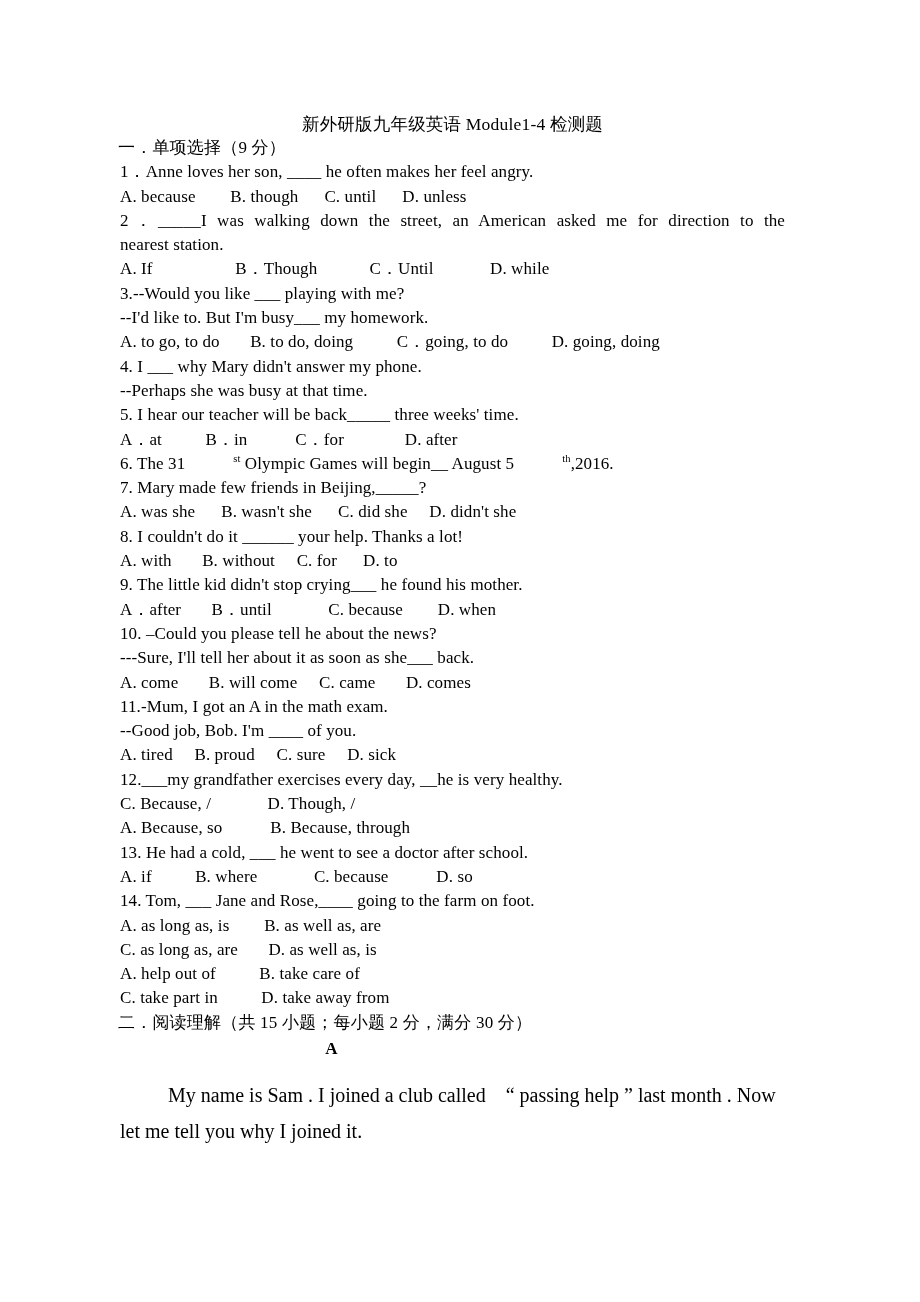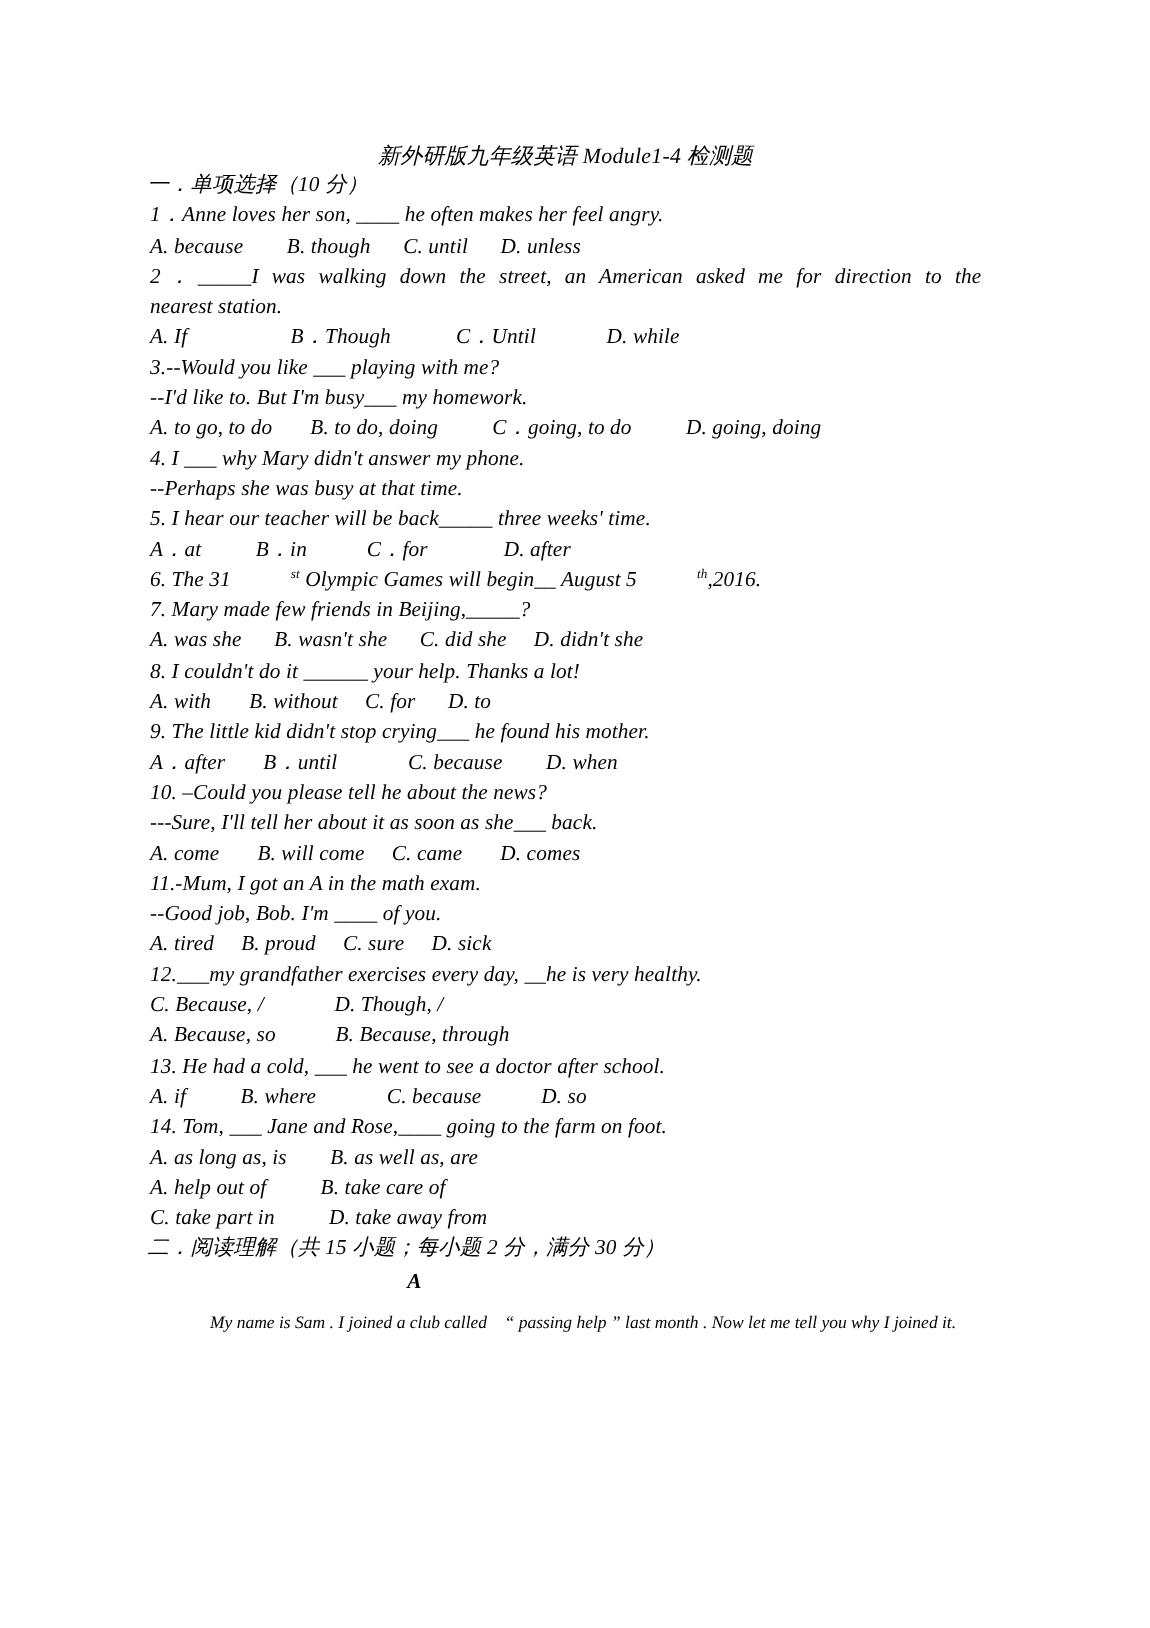--- a/index.html
+++ b/index.html
@@ -13,21 +13,20 @@
     font-family: "Liberation Serif", "DejaVu Serif", serif;
     color: #000000;
     -webkit-font-smoothing: antialiased;
   }
   .page {
     position: relative;
     width: 920px;
     height: 1302px;
     background: #ffffff;
     box-sizing: border-box;
-    font-style: italic;
   }
   .content {
     position: absolute;
     left: 120px;
     top: 0;
     width: 665px;
   }
   .doc-title {
     text-align: center;
     font-size: 17.5px;
@@ -60,39 +59,39 @@
   }
   .passage-label {
     text-align: center;
     font-weight: bold;
     font-size: 17px;
     line-height: 24.3px;
     margin-top: 2px;
     padding-right: 242px;
   }
   .passage {
-    font-size: 14px;
+    font-size: 20px;
     line-height: 36px;
-    margin-top: 4px;
+    margin-top: 16px;
     white-space: pre-wrap;
   }
   .passage .p-first {
     display: block;
     text-indent: 48px;
   }
 </style>
 </head>
 <body>
 
 <div class="page">
   <div class="content">
 
     <div class="doc-title">新外研版九年级英语 Module1-4 检测题</div>
 
-    <div class="section-heading">一．单项选择（10 分）</div>
+    <div class="section-heading">一．单项选择（9 分）</div>
 
     <div class="line">1．Anne loves her son, ____ he often makes her feel angry.</div>
     <div class="line">A. because        B. though      C. until      D. unless</div>
 
     <div class="line justify">2．_____I was walking down the street, an American asked me for direction to the</div>
     <div class="line">nearest station.</div>
     <div class="line">A. If                   B．Though            C．Until             D. while</div>
 
     <div class="line">3.--Would you like ___ playing with me?</div>
     <div class="line">--I'd like to. But I'm busy___ my homework.</div>
@@ -125,20 +124,21 @@
 
     <div class="line">12.___my grandfather exercises every day, __he is very healthy.</div>
     <div class="line">C. Because, /             D. Though, /</div>
     <div class="line">A. Because, so           B. Because, through</div>
 
     <div class="line">13. He had a cold, ___ he went to see a doctor after school.</div>
     <div class="line">A. if          B. where             C. because           D. so</div>
 
     <div class="line">14. Tom, ___ Jane and Rose,____ going to the farm on foot.</div>
     <div class="line">A. as long as, is        B. as well as, are</div>
+    <div class="line">C. as long as, are       D. as well as, is</div>
 
     <div class="line">A. help out of          B. take care of</div>
     <div class="line">C. take part in          D. take away from</div>
 
     <div class="section-heading">二．阅读理解（共 15 小题；每小题 2 分，满分 30 分）</div>
 
     <div class="passage-label">A</div>
 
     <div class="passage"><span class="p-first">My name is Sam . I joined a club called    “ passing help ” last month . Now let me tell you why I joined it.</span></div>
 

